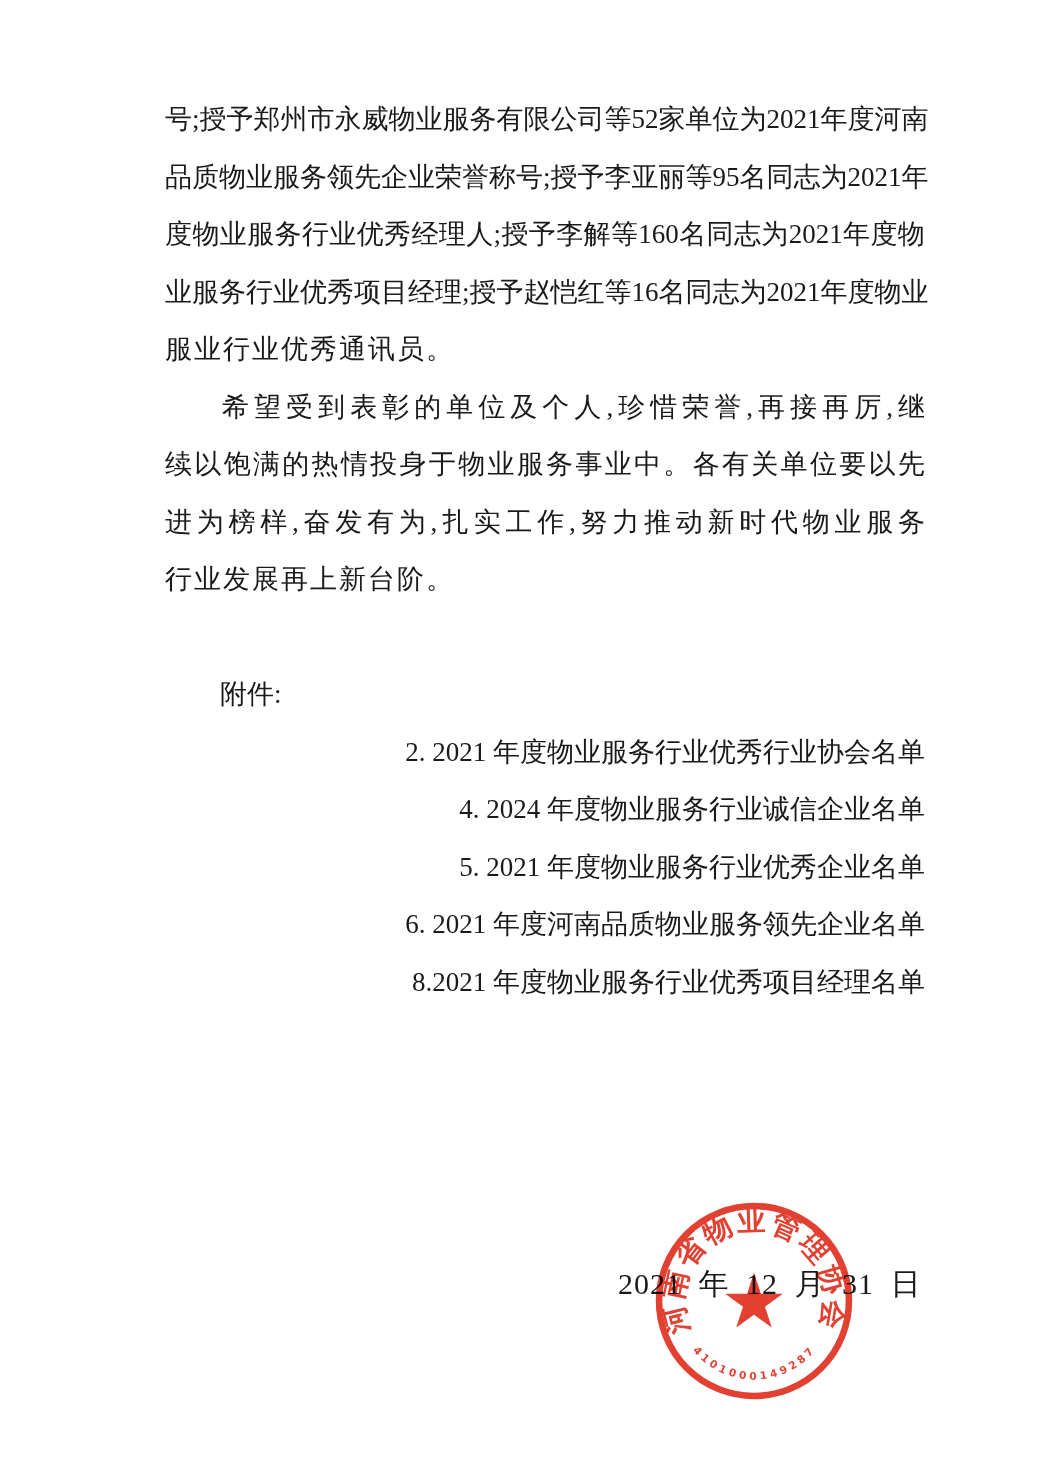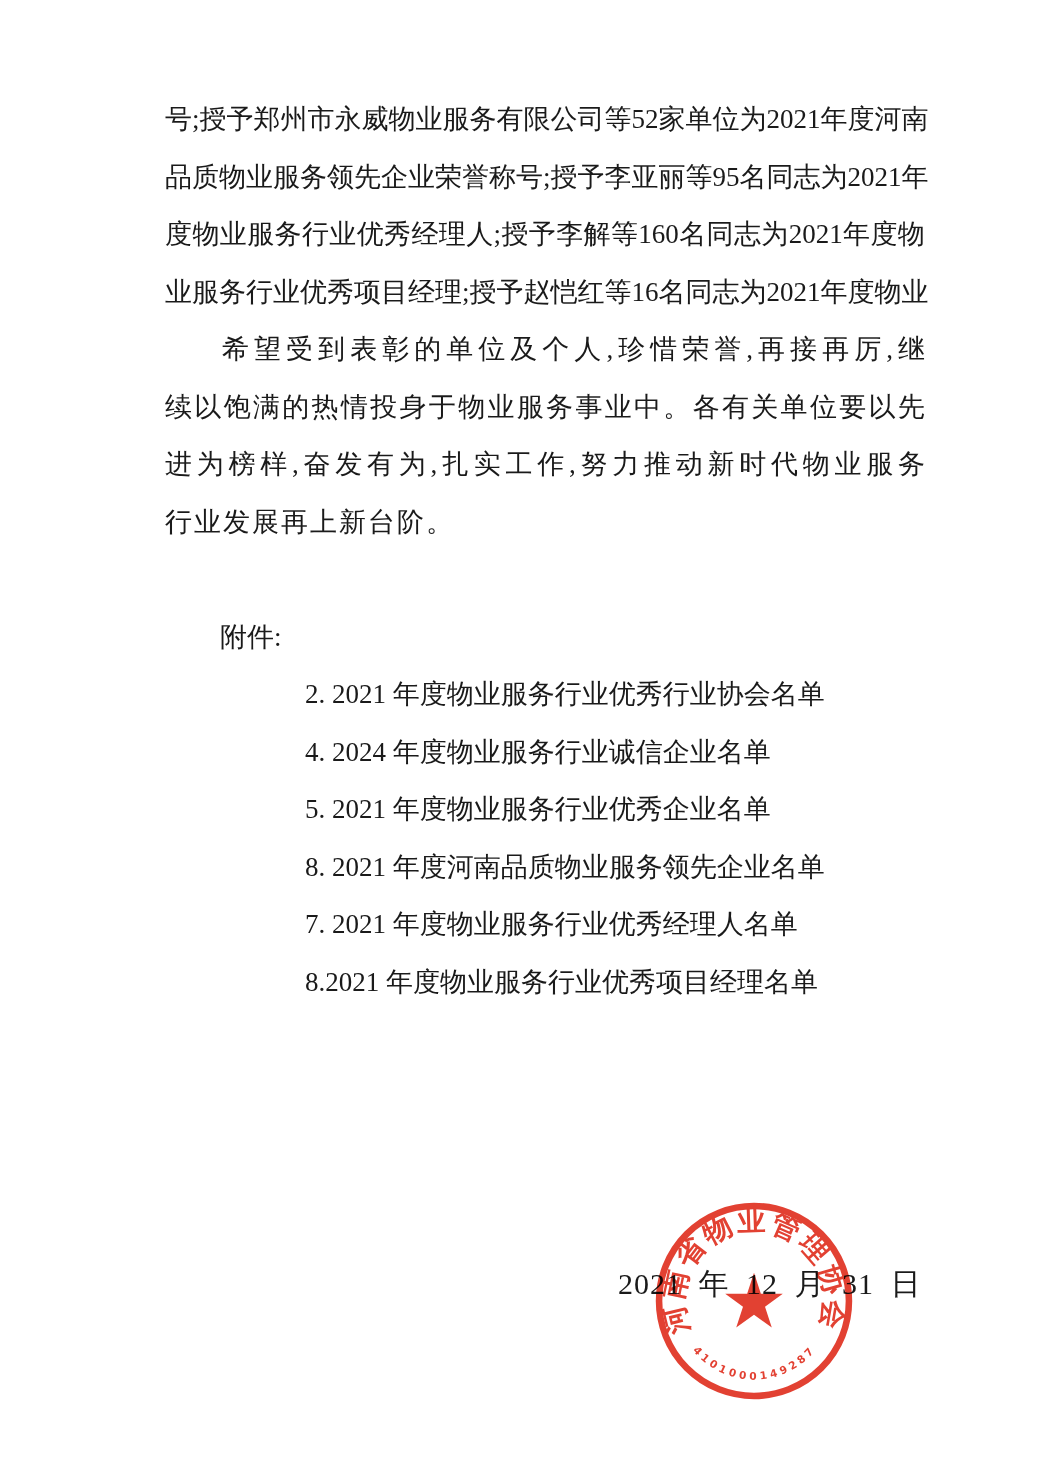--- a/index.html
+++ b/index.html
@@ -39,21 +39,21 @@
   .att-row{
     display:flex;
     height:57.5px;
     line-height:57.5px;
     white-space:nowrap;
   }
   .att-label{
     width:85px;
     flex:0 0 85px;
   }
-  .att-item{padding-left:85px;height:57.5px;line-height:57.5px;white-space:nowrap;}
+  .att-item{padding-left:85px;height:57.5px;line-height:57.5px;white-space:nowrap;text-align:right;}
   .date-line{
     position:absolute;
     left:618px;top:1263px;
     font-size:30px;
     line-height:42px;
     word-spacing:8px;
     letter-spacing:1px;
     white-space:nowrap;
     z-index:1;
   }
@@ -198,20 +198,21 @@
           <span>名</span>
           <span>同</span>
           <span>志</span>
           <span>为</span>
           <span>2021</span>
           <span>年</span>
           <span>度</span>
           <span>物</span>
           <span>业</span>
         </div>
+      <div class="pline">服业行业优秀通讯员。</div>
     </div>
 
     <div>
       <div class="jline indent">
           <span>希</span>
           <span>望</span>
           <span>受</span>
           <span>到</span>
           <span>表</span>
           <span>彰</span>
@@ -295,22 +296,21 @@
 
     <div class="spacer"></div>
 
     <div class="attachment">
       <div class="att-row">
         <span class="att-label">附件:</span>
       </div>
       <div class="att-item">2. 2021 年度物业服务行业优秀行业协会名单</div>
       <div class="att-item">4. 2024 年度物业服务行业诚信企业名单</div>
       <div class="att-item">5. 2021 年度物业服务行业优秀企业名单</div>
-      <div class="att-item">8. 2021 年度河南品质物业服务领先企业名单</div>
-      <div class="att-item">7. 2021 年度物业服务行业优秀经理人名单</div>
+      <div class="att-item">6. 2021 年度河南品质物业服务领先企业名单</div>
       <div class="att-item">8.2021 年度物业服务行业优秀项目经理名单</div>
     </div>
 
   </div>
 
   <div class="date-line">2021 年 12 月 31 日</div>
 
   <div class="seal">
     <svg viewBox="0 0 200 200" xmlns="http://www.w3.org/2000/svg">
       <defs>

